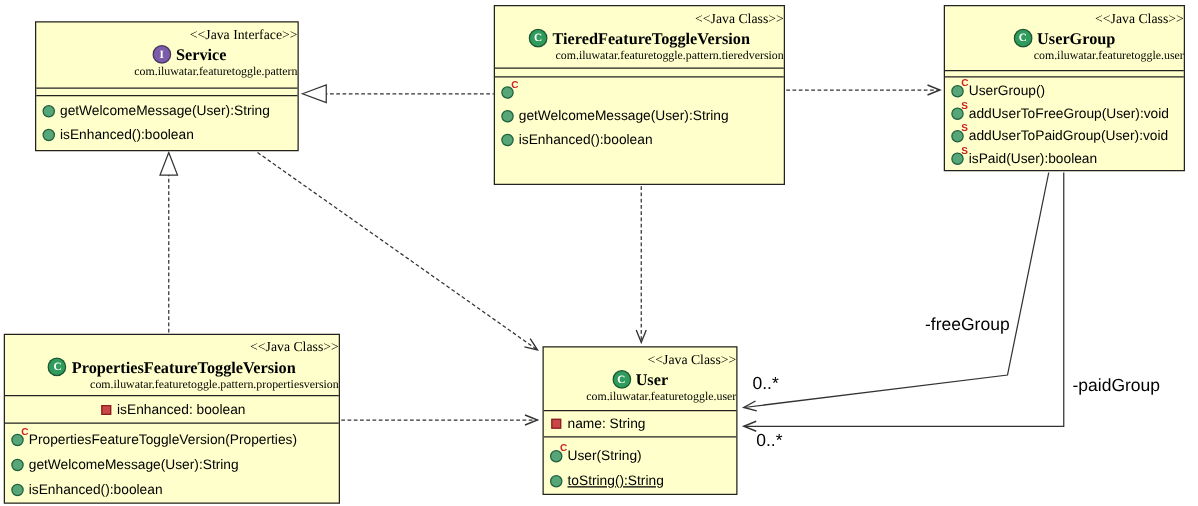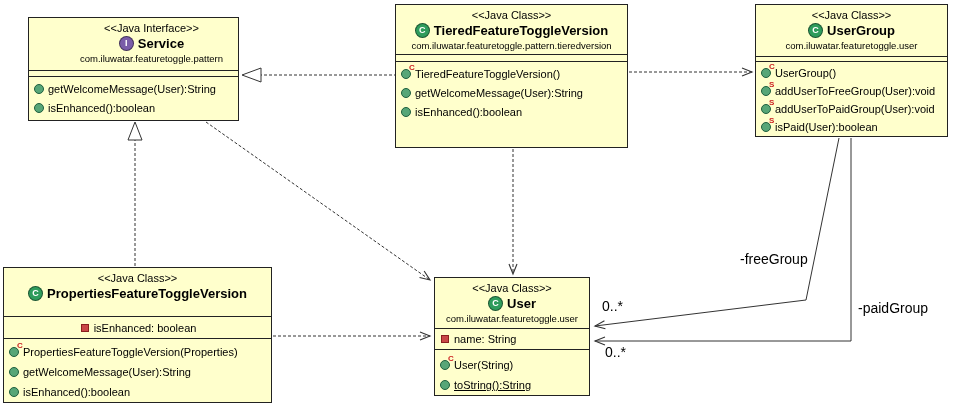--- a/index.html
+++ b/index.html
@@ -9,21 +9,21 @@
     font-family:"Liberation Sans", sans-serif; color:#000;
   }
   #edges { position:absolute; left:0; top:0; pointer-events:none; }
 
   .uml-box {
     position:absolute; box-sizing:border-box;
     background:var(--box-fill,#FFFFCC);
     border:1px solid var(--box-border,#222222);
     display:flex; flex-direction:column;
   }
-  .hdr { box-sizing:border-box; text-align:center; padding-top:3px; }
+  .hdr { box-sizing:border-box; text-align:right; padding-top:3px;font-family:Liberation Serif, serif; }
   .stereotype { font-size:11px; line-height:14px; }
   .name-row { display:flex; align-items:center; justify-content:center; gap:4px; line-height:17px; }
   .cls-name { font-size:13px; font-weight:bold; }
   .pkg { font-size:9.5px; line-height:13px; }
   .kind-icon {
     width:13px; height:13px; border-radius:50%; flex:none;
     color:#fff; font-size:9px; font-weight:bold;
     display:inline-flex; align-items:center; justify-content:center;
     border:1px solid rgba(0,0,0,0.45);
   }
@@ -119,21 +119,20 @@
       </div>
       <div class="pkg">com.iluwatar.featuretoggle.pattern.tieredversion</div>
     </div>
     <div class="compartment" style="height:7px;"></div>
     <div class="compartment methods">
       <div class="member m-row">
         <span class="icon-wrap">
             <span class="m-icon"></span>
             <span class="mod">C</span>
           </span>
-        <span>TieredFeatureToggleVersion()</span>
       </div>
       <div class="member m-row">
         <span class="icon-wrap">
             <span class="m-icon"></span>
           </span>
         <span>getWelcomeMessage(User):String</span>
       </div>
       <div class="member m-row">
         <span class="icon-wrap">
             <span class="m-icon"></span>
@@ -185,20 +184,21 @@
     </div>
   </div>
 
   <div class="uml-box" style="left:3px; top:267px; width:269px; height:136px;">
     <div class="hdr" style="height:48px;">
       <div class="stereotype">&lt;&lt;Java Class&gt;&gt;</div>
       <div class="name-row">
         <span class="kind-icon cls">C</span>
         <span class="cls-name">PropertiesFeatureToggleVersion</span>
       </div>
+      <div class="pkg">com.iluwatar.featuretoggle.pattern.propertiesversion</div>
     </div>
     <div class="compartment fields-filled" style="height:22px;align-items:center;">
       <div class="member">
         <span class="icon-wrap">
             <span class="f-icon"></span>
           </span>
         <span>isEnhanced: boolean</span>
       </div>
     </div>
     <div class="compartment methods" style="padding-top:3px;">

